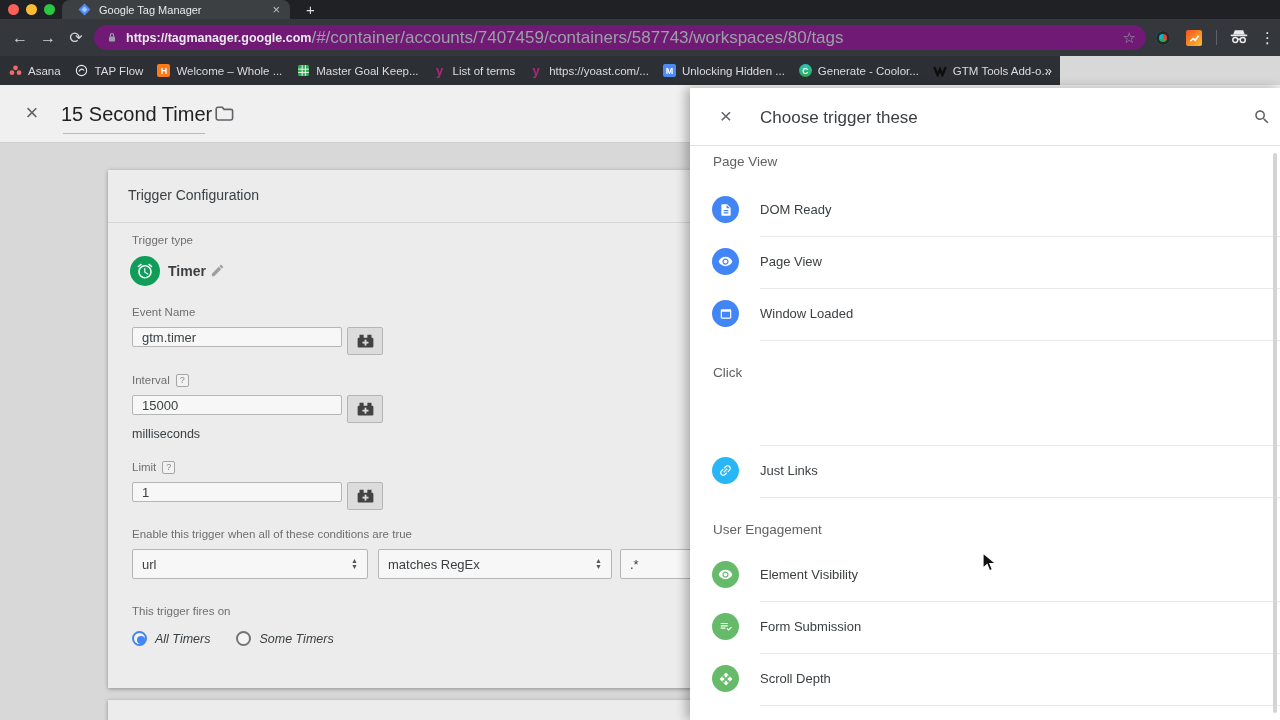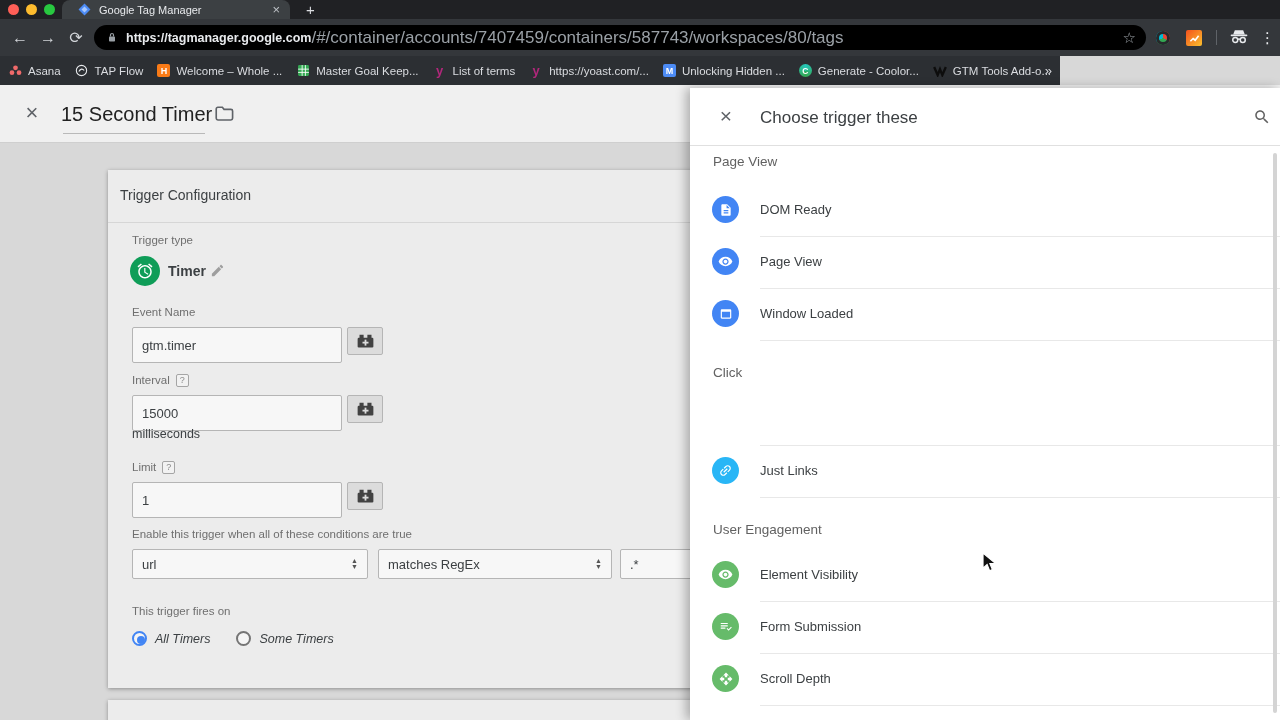--- a/index.html
+++ b/index.html
@@ -11,21 +11,21 @@
   
   .titlebar { position:absolute; left:0; top:0; width:1280px; height:19px; background:#202124; }
   .light { position:absolute; top:4px; width:11px; height:11px; border-radius:50%; }
   .tab { position:absolute; left:62px; top:0; width:228px; height:19px; background:#3c4043; border-radius:8px 8px 0 0; display:flex; align-items:center; padding:0 10px 0 16px; }
   .tab-title { color:#e8eaed; font-size:11px; margin-left:8px; flex:1; white-space:nowrap; overflow:hidden; }
   .tab-close { color:#bdc1c6; font-size:13px; cursor:default; }
   .newtab { position:absolute; left:306px; top:0; color:#dadce0; font-size:15px; line-height:19px; }
 
   .navbar { position:absolute; left:0; top:19px; width:1280px; height:37px; background:#34373b; }
   .navicon { position:absolute; top:0; height:37px; line-height:37px; color:#d2d5d9; font-size:16px; text-align:center; width:24px; }
-  .urlbar { position:absolute; left:94px; top:6px; width:1052px; height:25px; background:#000000; border-radius:13px; display:flex; align-items:center; padding:0 10px 0 12px; }
+  .urlbar { position:absolute; left:94px; top:6px; width:1052px; height:25px; background:#701a75; border-radius:13px; display:flex; align-items:center; padding:0 10px 0 12px; }
   .url-domain { color:#e8eaed; font-size:12.5px; font-weight:bold; margin-left:8px; white-space:nowrap; }
   .url-path { color:#9aa0a6; font-size:17px; white-space:nowrap; flex:1; overflow:hidden; }
   .url-star { color:#9aa0a6; font-size:15px; }
   .ext-divider { position:absolute; left:1216px; top:11px; width:1px; height:15px; background:#5f6368; }
   .menu-dots { position:absolute; left:1260px; top:0; height:37px; line-height:37px; color:#e8eaed; font-size:15px; letter-spacing:0; }
 
   .bookmarksbar { position:absolute; left:0; top:56px; width:1060px; height:29px; background:#2c2f33; display:flex; align-items:center; padding-left:8px; }
   .bm { display:flex; align-items:center; height:22px; border-radius:4px; margin-right:14px; white-space:nowrap; }
   .bm-label { color:#dadce0; font-size:11.5px; margin-left:6px; }
   .bm-ico { width:14px; height:14px; display:inline-flex; align-items:center; justify-content:center; }
@@ -34,30 +34,30 @@
 
   
   .pagehead { position:absolute; left:0; top:85px; width:1280px; height:58px; background:#f0f0f0; border-bottom:1px solid #cfcfcf; }
   .page-close { position:absolute; left:20px; top:14px; width:24px; height:28px; color:#5f6368; font-size:22px; line-height:28px; text-align:center; }
   .page-title { position:absolute; left:61px; top:18px; font-size:20px; color:#212121; }
   .page-title-underline { position:absolute; left:63px; top:48px; width:142px; height:1px; background:#b9b9b9; }
   .content-bg { position:absolute; left:0; top:144px; width:1280px; height:576px; background:#d8d8d8; }
 
   .card { position:absolute; left:108px; top:170px; width:1000px; height:518px; background:#ececec; box-shadow:0 1px 4px rgba(0,0,0,0.35); }
   .card2 { position:absolute; left:108px; top:700px; width:1000px; height:24px; background:#ececec; box-shadow:0 1px 4px rgba(0,0,0,0.35); }
-  .card-title { position:absolute; left:12px; top:17px; font-size:14px; color:#3c4043; }
+  .card-title { position:absolute; left:20px; top:17px; font-size:14px; color:#3c4043; }
   .card-divider { position:absolute; left:0; top:52px; width:100%; height:1px; background:#d6d6d6; }
 
   .flabel { position:absolute; font-size:11.5px; color:#6f6f6f; }
   .help-badge { display:inline-block; width:13px; height:13px; border:1px solid #a5a5a5; border-radius:2px; color:#8a8a8a; font-size:9px; line-height:11px; text-align:center; vertical-align:1px; margin-left:6px; background:#f2f2f2; }
   .timer-circle { position:absolute; left:22px; top:86px; width:30px; height:30px; border-radius:50%; display:flex; align-items:center; justify-content:center; }
   .timer-name { position:absolute; left:60px; top:93px; font-size:14px; font-weight:bold; color:#3c4043; }
   .pencil { position:absolute; left:102px; top:93px; }
 
-  .tinput { position:absolute; width:210px; height:36px; background:#f7f7f7; border:1px solid #b5b5b5; border-radius:2px; font-family:"Liberation Sans",sans-serif; font-size:13px; color:#3c4043; padding:0 9px; }
+  .tinput { position:absolute; width:210px; height:20px; background:#f7f7f7; border:1px solid #b5b5b5; border-radius:2px; font-family:"Liberation Sans",sans-serif; font-size:13px; color:#3c4043; padding:0 9px; }
   .lego-btn { position:absolute; width:36px; height:28px; background:#dcdcdc; border:1px solid #b5b5b5; border-radius:2px; display:flex; align-items:center; justify-content:center; }
   .unit { position:absolute; font-size:12.5px; color:#3c4043; }
 
   .sel { position:absolute; height:30px; background:#f7f7f7; border:1px solid #b5b5b5; border-radius:2px; display:flex; align-items:center; padding:0 9px; font-size:13px; color:#3c4043; }
   .sel .spin { margin-left:auto; display:flex; flex-direction:column; line-height:6px; font-size:7px; color:#555; }
   .vinput { position:absolute; height:30px; background:#f7f7f7; border:1px solid #b5b5b5; border-radius:2px; font-size:13px; color:#3c4043; padding:0 9px; font-family:"Liberation Sans",sans-serif; }
 
   .radio-row { position:absolute; display:flex; align-items:flex-end;font-style:italic; }
   .radio { width:15px; height:15px; border-radius:50%; border:2px solid #757575; margin-right:8px; position:relative; background:#f5f5f5; }
   .radio.sel-on { border-color:#4285f4; }

